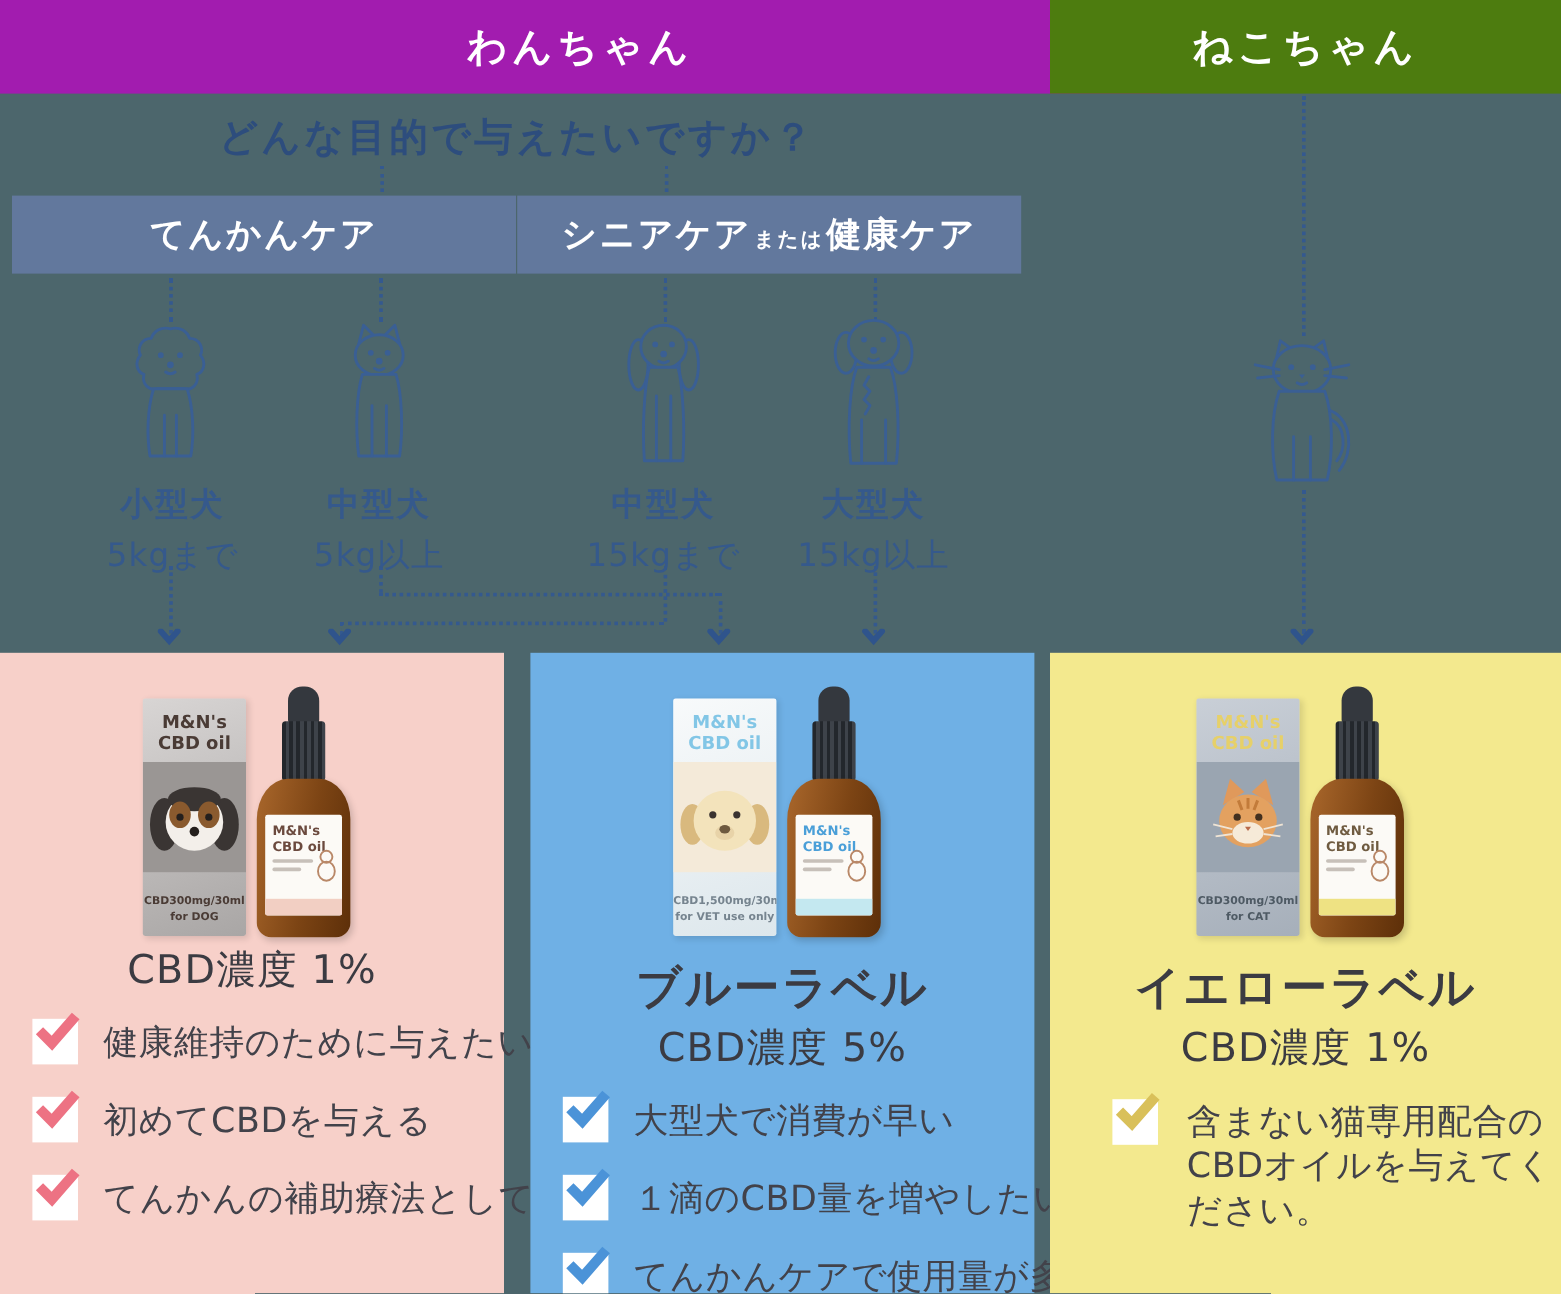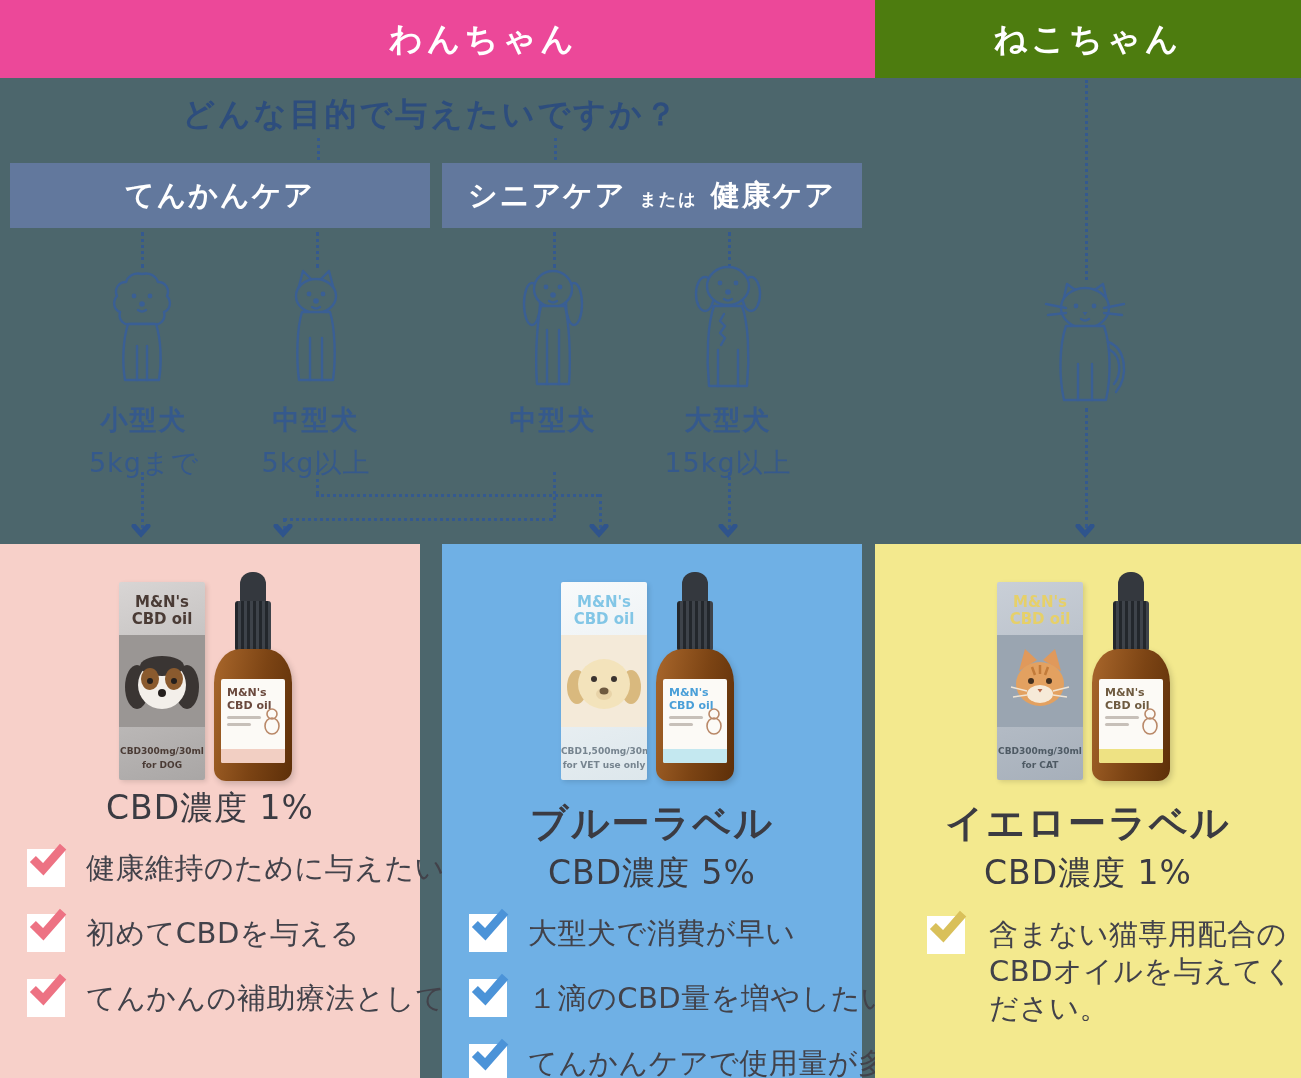--- a/index.html
+++ b/index.html
@@ -3,31 +3,31 @@
 <meta charset="utf-8">
 <style>
   html,body { margin:0; padding:0; background:#4c666c; }
   .stage {
     position:relative; width:1301px; height:1078px; background:#4c666c;
     font-family:"DejaVu Sans","Liberation Sans",sans-serif; overflow:hidden;
   }
   
   .hdr { position:absolute; top:0; height:78px; display:flex; align-items:center; justify-content:center;
          color:#fff; font-size:33px; font-weight:bold; letter-spacing:4px; white-space:nowrap; }
-  .hdr-dog { left:0; width:967px; background:#ec4899; }
+  .hdr-dog { left:0; width:967px; background:#a21caf; }
   .hdr-cat { left:875px; width:426px; background:#4d7c0f; }
   
   .question { position:absolute; top:93px; left:0; width:862px; text-align:center;
               font-size:32px; font-weight:bold; color:#2d4d7d; letter-spacing:3px; white-space:nowrap; }
   
   .btn { position:absolute; top:163px; height:65px; background:#62789d; color:#fff;
          display:flex; align-items:baseline; justify-content:center; font-weight:bold;
          font-size:29px; letter-spacing:2px; white-space:nowrap; line-height:65px; }
   .btn-1 { left:10px; width:420px; }
-  .btn-2 { left:442px; width:420px;gap:11px; }
+  .btn-2 { left:431px; width:420px; }
   .btn .small { font-size:17px; font-weight:bold; margin:0 2px; }
   
   .vline { position:absolute; width:0; border-left:3px dotted #34598f; }
   .hline { position:absolute; height:0; border-top:3px dotted #34598f; }
   .arrow { position:absolute; width:20px; height:14px; }
   
   .animal { position:absolute; }
   .animal path, .animal ellipse, .animal circle, .animal line {
     stroke:#3a5f94; stroke-width:2.4; fill:none; stroke-linecap:round; stroke-linejoin:round;
   }
@@ -206,20 +206,21 @@
   <div class="doglabel" style="left:44px;">
     <div class="l1">小型犬</div>
     <div class="l2">5kgまで</div>
   </div>
   <div class="doglabel" style="left:216px;">
     <div class="l1">中型犬</div>
     <div class="l2">5kg以上</div>
   </div>
   <div class="doglabel" style="left:453px;">
     <div class="l1">中型犬</div>
+    <div class="l2">15kgまで</div>
   </div>
   <div class="doglabel" style="left:628px;">
     <div class="l1">大型犬</div>
     <div class="l2">15kg以上</div>
   </div>
 
   <div class="card card-pink">
     <div class="product">
       <div class="pbox pbox-pink">
         <div class="brand">

